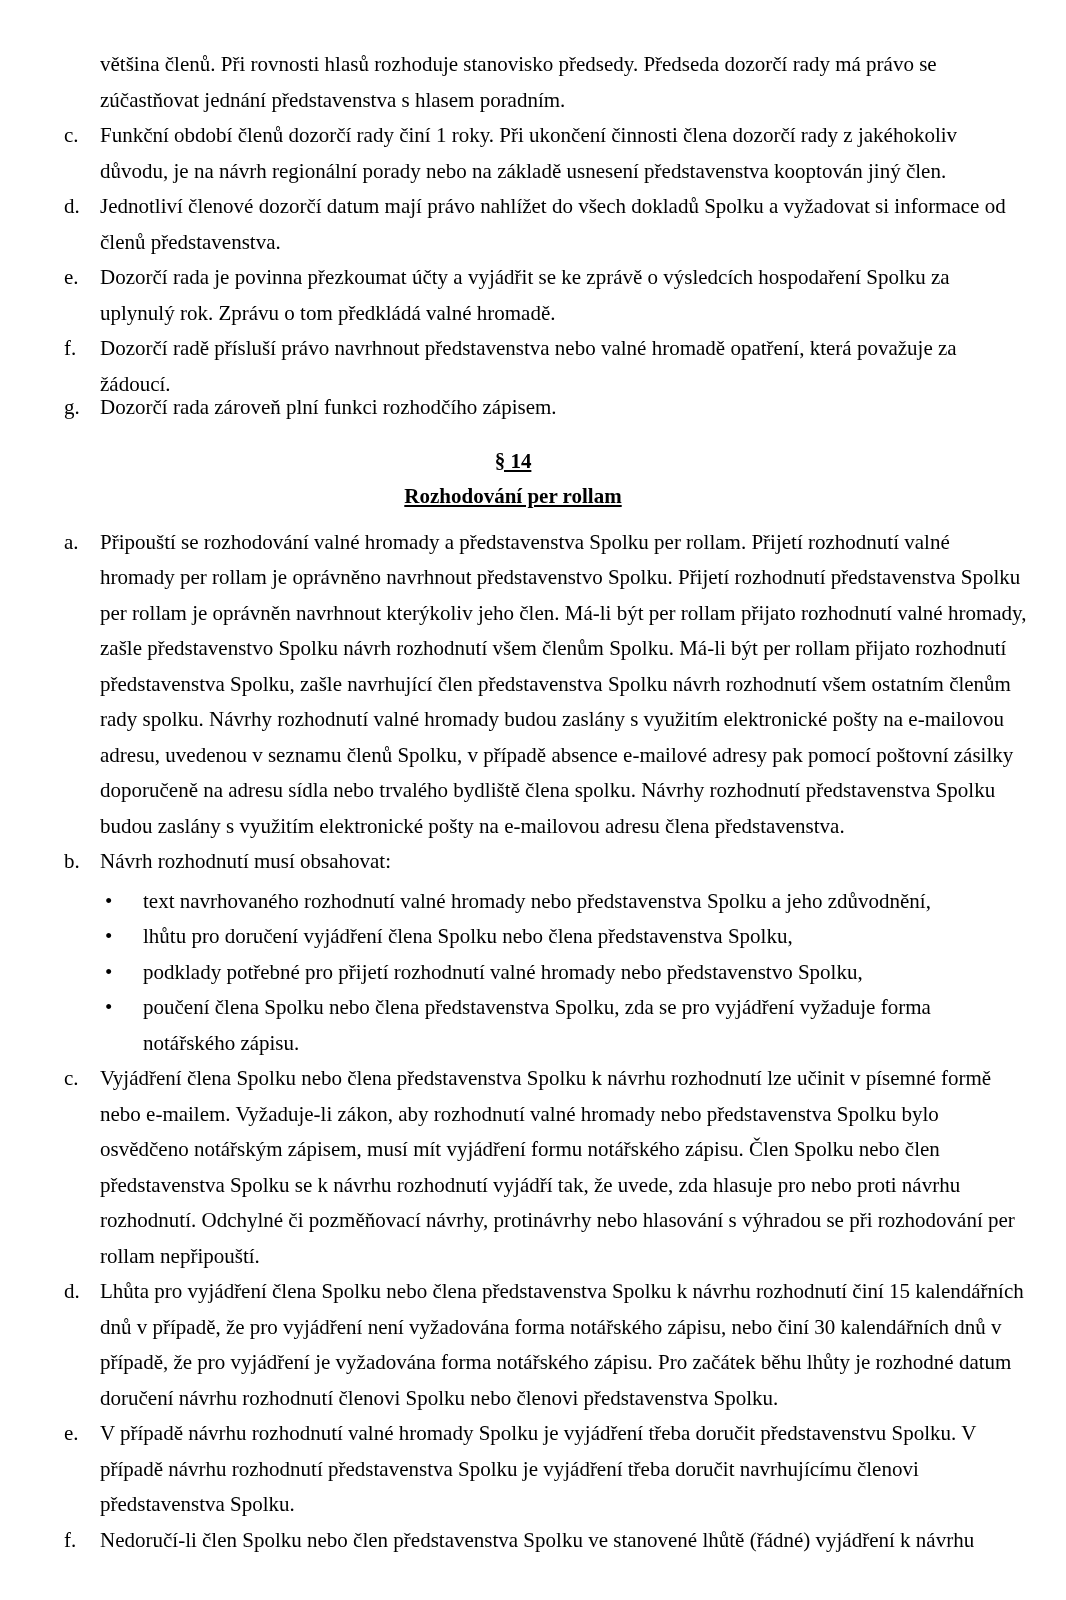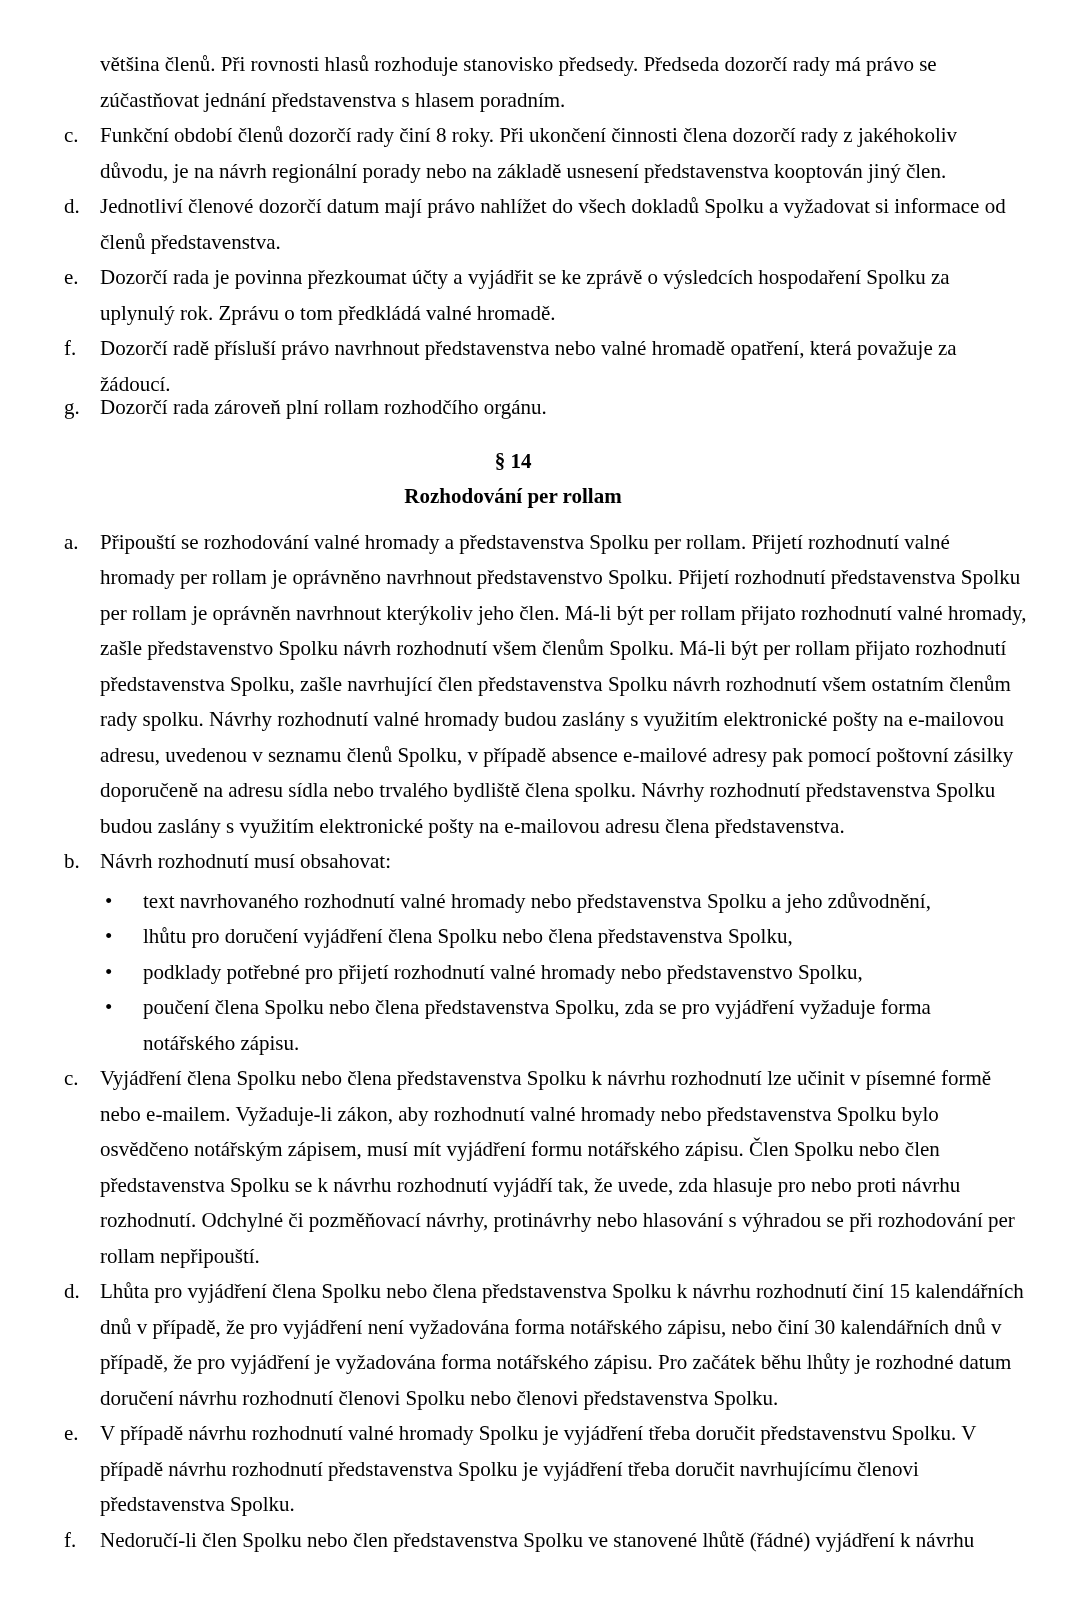--- a/index.html
+++ b/index.html
@@ -24,58 +24,59 @@
   .item { display: flex; align-items: flex-start; }
   .item .marker { flex: 0 0 36px; }
   .item .text { flex: 1; white-space: pre-line; }
   .item-g { margin-top: -12px; }
   .section-head {
     font-weight: bold;
     text-align: center;
     padding-right: 68px;   
     margin-top: 18px;
     margin-bottom: 10px;
+    text-decoration: underline;
   }
   .bullets { margin-top: 4px; }
   .bullet-row { display: flex; align-items: flex-start; padding-left: 41px; }
   .bullet-row .b { flex: 0 0 38px; }
   .bullet-row .text { flex: 1; white-space: pre-line; }
 </style>
 </head>
 <body>
 
 <div class="page">
 
   <div class="intro pre">většina členů. Při rovnosti hlasů rozhoduje stanovisko předsedy. Předseda dozorčí rady má právo se
 zúčastňovat jednání představenstva s hlasem poradním.</div>
 
   <div>
     <div class="item">
       <span class="marker">c.</span>
-      <span class="text">Funkční období členů dozorčí rady činí 8 roky. Při ukončení činnosti člena dozorčí rady z jakéhokoliv
+      <span class="text">Funkční období členů dozorčí rady činí 1 roky. Při ukončení činnosti člena dozorčí rady z jakéhokoliv
 důvodu, je na návrh regionální porady nebo na základě usnesení představenstva kooptován jiný člen.</span>
     </div>
     <div class="item">
       <span class="marker">d.</span>
       <span class="text">Jednotliví členové dozorčí datum mají právo nahlížet do všech dokladů Spolku a vyžadovat si informace od
 členů představenstva.</span>
     </div>
     <div class="item">
       <span class="marker">e.</span>
       <span class="text">Dozorčí rada je povinna přezkoumat účty a vyjádřit se ke zprávě o výsledcích hospodaření Spolku za
 uplynulý rok. Zprávu o tom předkládá valné hromadě.</span>
     </div>
     <div class="item">
       <span class="marker">f.</span>
       <span class="text">Dozorčí radě přísluší právo navrhnout představenstva nebo valné hromadě opatření, která považuje za
 žádoucí.</span>
     </div>
     <div class="item item-g">
       <span class="marker">g.</span>
-      <span class="text">Dozorčí rada zároveň plní rollam rozhodčího orgánu.</span>
+      <span class="text">Dozorčí rada zároveň plní funkci rozhodčího zápisem.</span>
     </div>
   </div>
 
   <div class="section-head">
     <div>§ 14</div>
     <div>Rozhodování per rollam</div>
   </div>
 
   <div>
     <div class="item">

